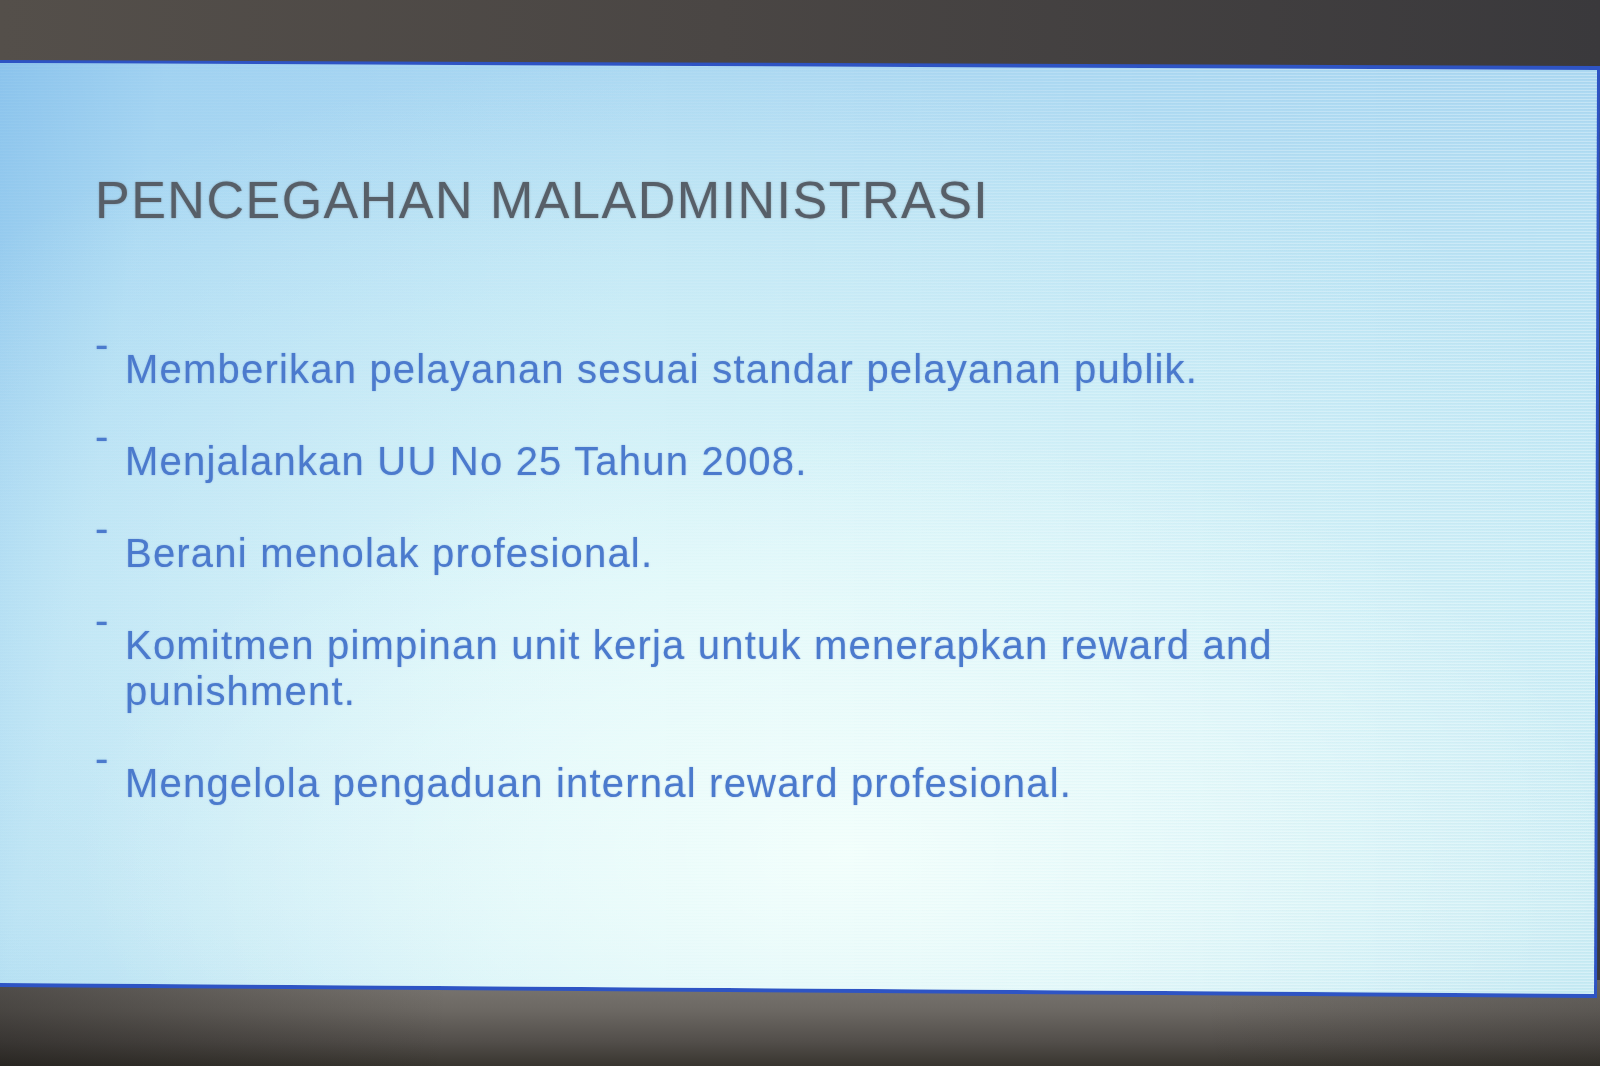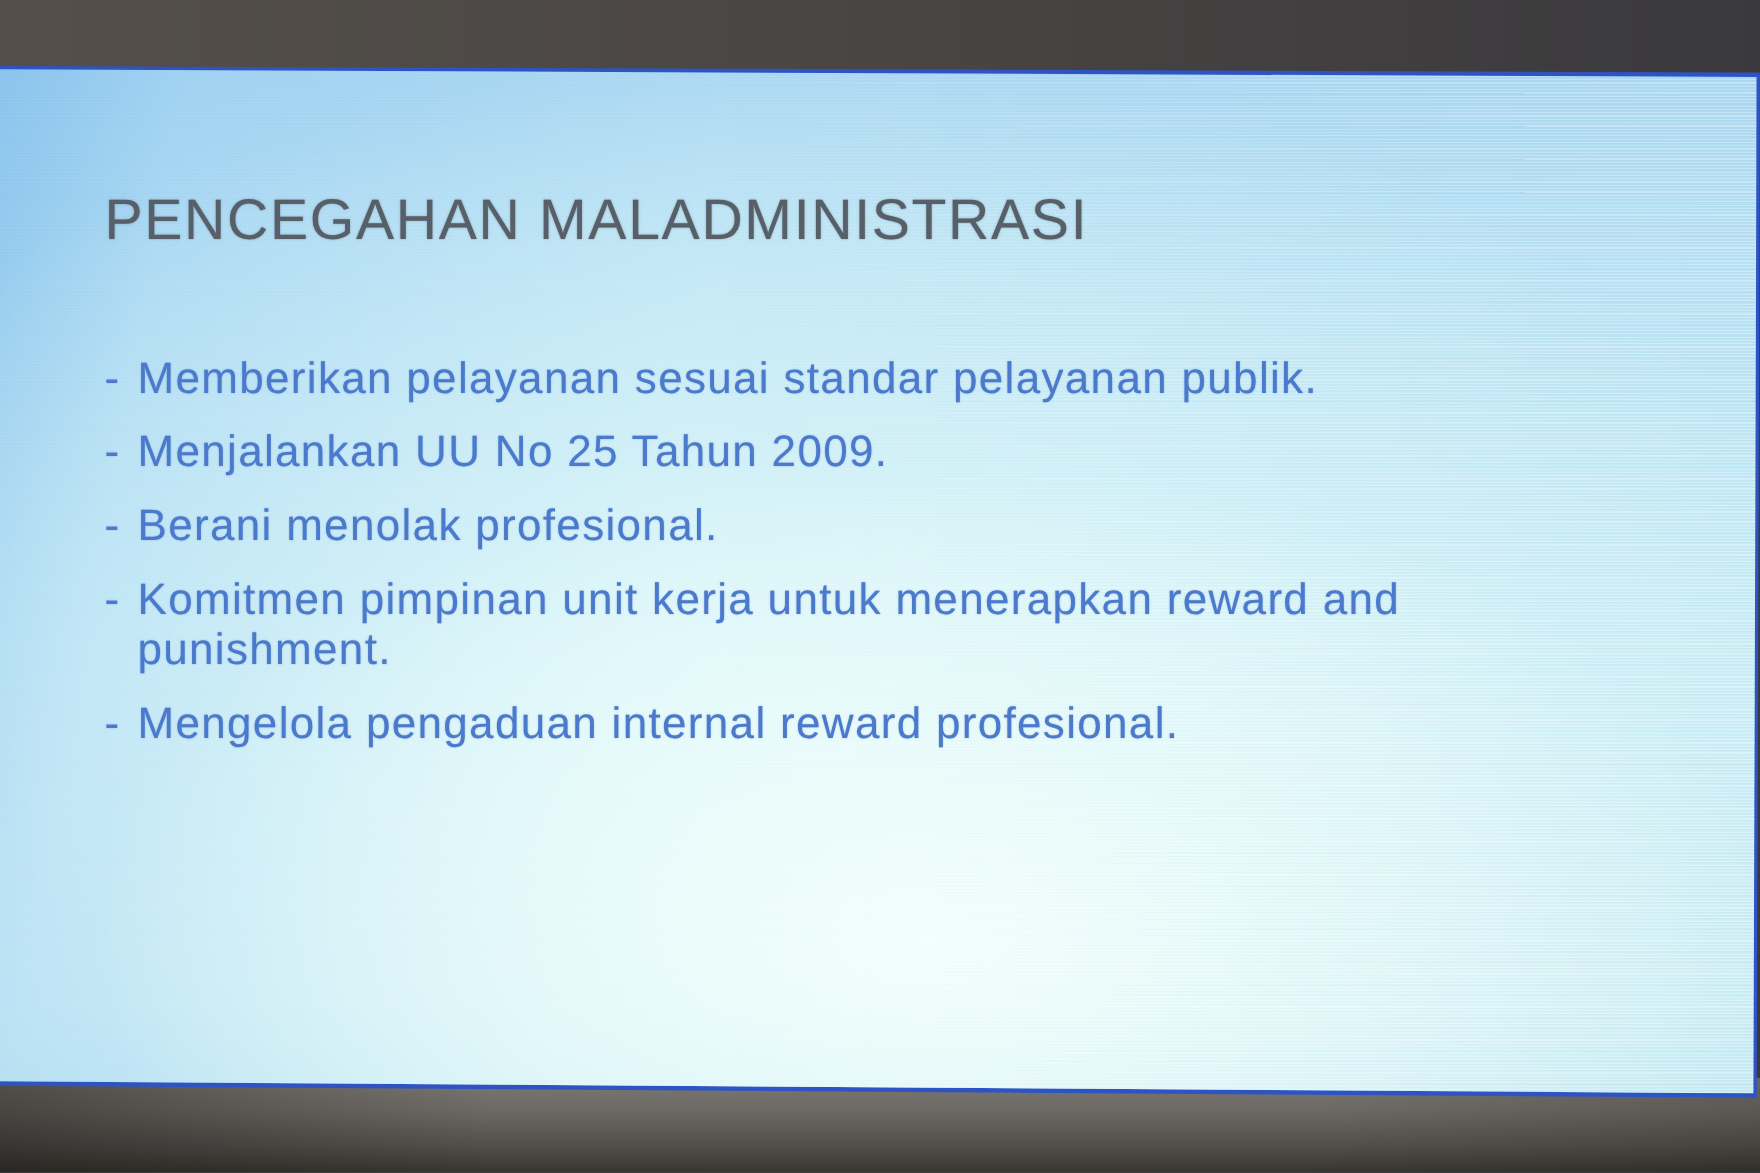--- a/index.html
+++ b/index.html
@@ -72,21 +72,21 @@
     letter-spacing: 1.2px;
     color: #4b7acd;
     text-shadow: 0 0 1.5px rgba(70,118,200,0.5);
   }
   .bullet-list li {
     display: grid;
     grid-template-columns: 30px 1fr;
     margin-bottom: 20px;
   }
   .bullet-marker { display: block; }
-  .bullet-text { display: block; }
+  .bullet-text { display: block; margin-top: 25px; }
 </style>
 </head>
 <body>
 
 <div class="scene">
 
   <div class="band-bottom"></div>
 
   <div class="slide-clip">
     <div class="slide-rim"></div>
@@ -96,21 +96,21 @@
   <div class="content">
     <h1 class="slide-title">PENCEGAHAN MALADMINISTRASI</h1>
 
     <ul class="bullet-list">
       <li>
         <span class="bullet-marker">-</span>
         <span class="bullet-text">Memberikan pelayanan sesuai standar pelayanan publik.</span>
       </li>
       <li>
         <span class="bullet-marker">-</span>
-        <span class="bullet-text">Menjalankan UU No 25 Tahun 2009.</span>
+        <span class="bullet-text">Menjalankan UU No 25 Tahun 2008.</span>
       </li>
       <li>
         <span class="bullet-marker">-</span>
         <span class="bullet-text">Berani menolak profesional.</span>
       </li>
       <li>
         <span class="bullet-marker">-</span>
         <span class="bullet-text">Komitmen pimpinan unit kerja untuk menerapkan reward and punishment.</span>
       </li>
       <li>

